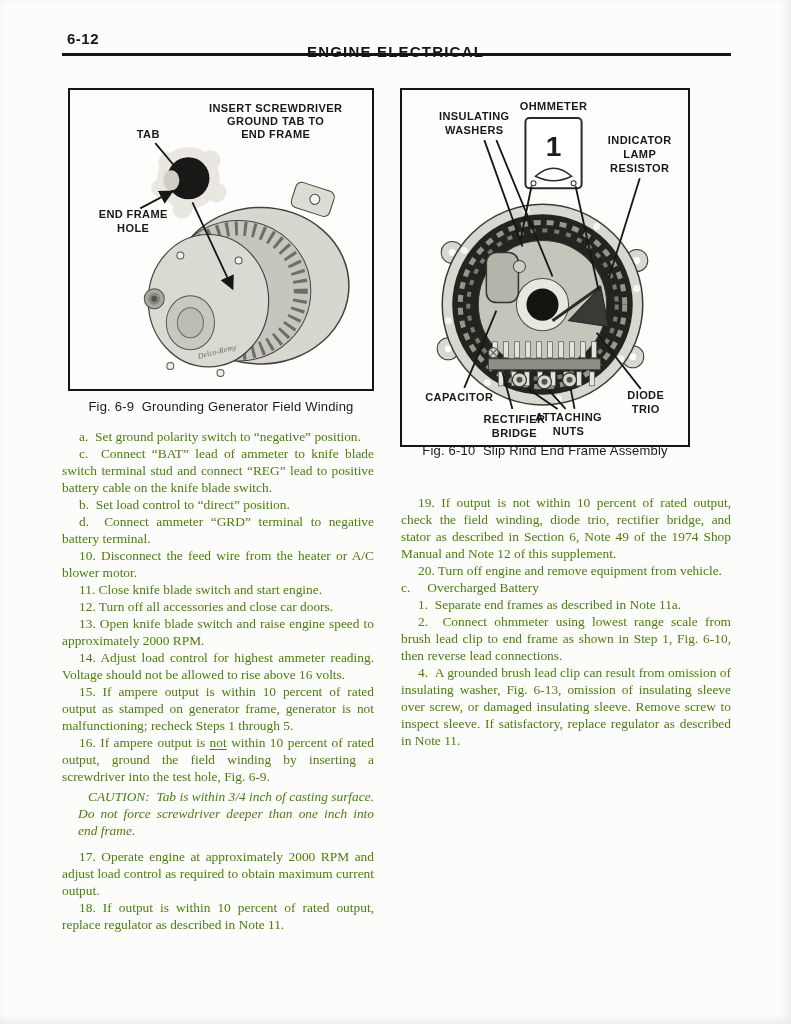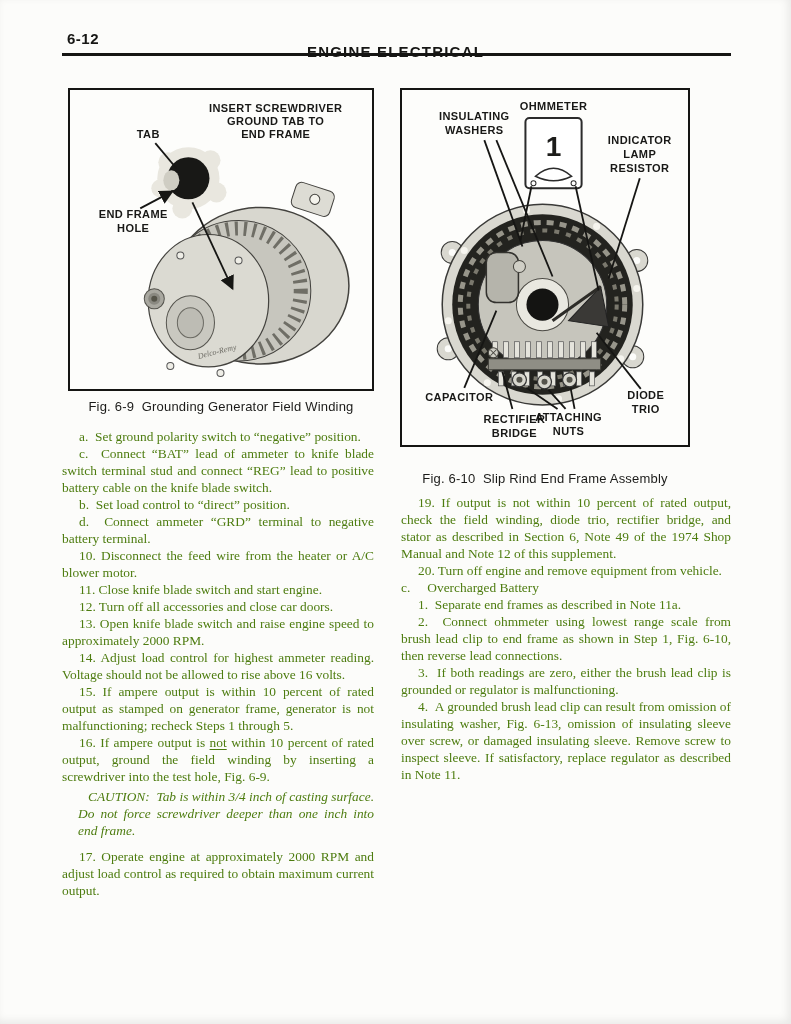--- a/index.html
+++ b/index.html
@@ -23,21 +23,21 @@
   .figbox {
     position:absolute; border:2.5px solid #151513; background:#fdfdfb;
   }
   #fig9-box  { left:68px;  top:88px; width:306px; height:303px; }
   #fig10-box { left:400px; top:88px; width:290px; height:359px; }
   .figcaption {
     position:absolute; text-align:center;
     font:13px/16px "Liberation Sans", sans-serif; color:#1b1b19; letter-spacing:.2px;
   }
   #fig9-caption  { left:68px;  width:306px; top:399px; }
-  #fig10-caption { left:400px; width:290px; top:471px; }
+  #fig10-caption { left:400px; width:290px; top:443px; }
 
   .col { position:absolute; }
   #left-col  { left:62px;  top:428px; width:312px; }
   #right-col { left:401px; top:494px; width:330px; }
   .col p {
     margin:0; text-align:justify; text-indent:17px;
     font:13.4px/17px "Liberation Serif", serif; color:#4d7c0f;
   }
   .col p.caution {
     font-style:italic; margin:3px 0 9px 16px; text-indent:10px;
@@ -229,25 +229,25 @@
     <p>d.&nbsp;&nbsp;Connect ammeter “GRD” terminal to negative battery terminal.</p>
     <p>10. Disconnect the feed wire from the heater or A/C blower motor.</p>
     <p>11. Close knife blade switch and start engine.</p>
     <p>12. Turn off all accessories and close car doors.</p>
     <p>13. Open knife blade switch and raise engine speed to approximately 2000 RPM.</p>
     <p>14. Adjust load control for highest ammeter reading. Voltage should not be allowed to rise above 16 volts.</p>
     <p>15. If ampere output is within 10 percent of rated output as stamped on generator frame, generator is not malfunctioning; recheck Steps 1 through 5.</p>
     <p><span>16. If ampere output is </span><span class="ul">not</span><span> within 10 percent of rated output, ground the field winding by inserting a screwdriver into the test hole, Fig. 6-9.</span></p>
     <p class="caution">CAUTION:&nbsp;&nbsp;Tab is within 3/4 inch of casting surface. Do not force screwdriver deeper than one inch into end frame.</p>
     <p>17. Operate engine at approximately 2000 RPM and adjust load control as required to obtain maximum current output.</p>
+    <p>18. If output is within 10 percent of rated output, replace regulator as described in Note 11.</p>
   </div>
 
   <div class="col" id="right-col">
     <p>19. If output is not within 10 percent of rated output, check the field winding, diode trio, rectifier bridge, and stator as described in Section 6, Note 49 of the 1974 Shop Manual and Note 12 of this supplement.</p>
     <p>20. Turn off engine and remove equipment from vehicle.</p>
     <p class="subhead"><span>c.</span><span class="shtxt">Overcharged Battery</span></p>
     <p>1.&nbsp;&nbsp;Separate end frames as described in Note 11a.</p>
     <p>2.&nbsp;&nbsp;Connect ohmmeter using lowest range scale from brush lead clip to end frame as shown in Step 1, Fig. 6-10, then reverse lead connections.</p>
-    <p>3.&nbsp;&nbsp;If both readings are zero, either the brush lead clip is grounded or regulator is malfunctioning.</p>
     <p>4.&nbsp;&nbsp;A grounded brush lead clip can result from omission of insulating washer, Fig. 6-13, omission of insulating sleeve over screw, or damaged insulating sleeve. Remove screw to inspect sleeve. If satisfactory, replace regulator as described in Note 11.</p>
   </div>
 
 </div>
 
 </body></html>

